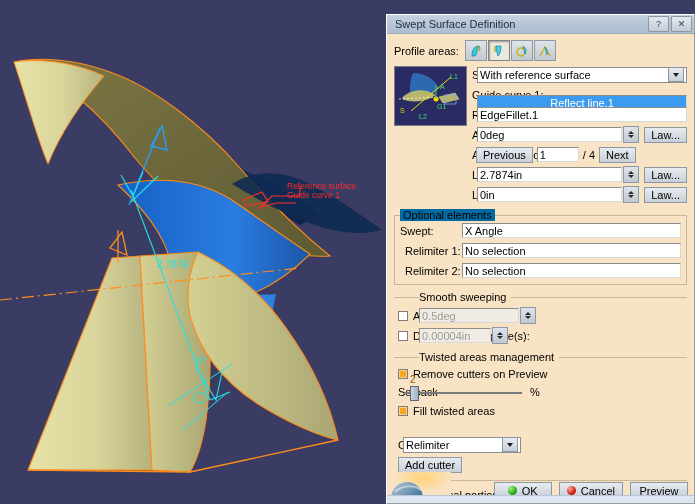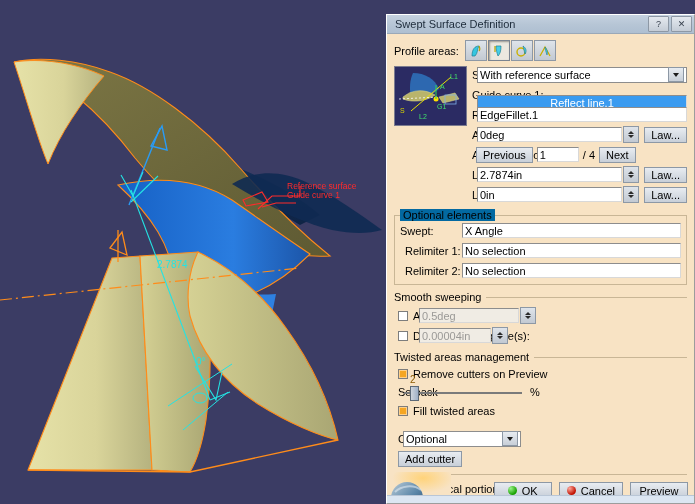--- a/index.html
+++ b/index.html
@@ -92,21 +92,21 @@
     height:16px;line-height:14px;padding:0 6px;
     font-size:11px;cursor:pointer;white-space:nowrap;box-sizing:border-box;
   }
 
   
   .group{border:1px solid #c9b696;border-top:none;margin-top:7px;padding:0 5px 5px 5px;position:relative;}
   .group .gtitle{
     position:absolute;top:-7px;left:5px;background:#0369a1;padding:0 3px;font-size:11px;white-space:nowrap;
   }
   .grp-hdr{position:relative;margin-top:8px;}
-  .grp-hdr .ghlabel{position:relative;z-index:2;background:#f8e3c4;padding-right:5px;display:inline-block;}
+  .grp-hdr .ghlabel{position:relative;z-index:2;background:#f8e3c4;padding-right:5px;display:inline-block;margin-left:25px;}
   .grp-hdr .ghrule{position:absolute;left:0;right:0;top:50%;height:1px;background:#c9b696;z-index:1;}
 
   .cb{
     width:10px;height:10px;border:1px solid #7d7d7d;background:#fff;
     margin-right:5px;flex:none;display:inline-block;box-sizing:border-box;cursor:pointer;
   }
   .cb.on{background:#f5a623;border:1px solid #7d7d7d;box-shadow:inset 0 0 0 1px #ffd089;}
 
   .slider-wrap{position:relative;height:14px;width:120px;margin-left:6px;}
   .slider-track{position:absolute;top:7px;left:0;width:118px;height:2px;background:#7a7a7a;}
@@ -422,29 +422,29 @@
       <div class="frow" style="height:20px;margin-bottom:1px;">
         <span class="lbl">Setback</span>
         <div class="slider-wrap">
           <div class="slider-track"></div>
           <div class="slider-knob"></div>
           <div class="slider-val">2</div>
         </div>
         <span class="lbl" style="margin-left:6px;">%</span>
       </div>
 
-      <div class="frow" style="height:15px;margin-bottom:12px;">
+      <div class="frow" style="height:15px;margin-bottom:18px;">
         <span class="cb on"></span>
         <span class="lbl">Fill twisted areas</span>
       </div>
 
       <div class="frow">
         <span class="lbl" style="margin-right:5px;">Connection strategy:</span>
         <div class="sel-box" style="width:118px;">
-          <span>Optional</span>
+          <span>Relimiter</span>
           <span class="sel-arrow">
               <i></i>
             </span>
         </div>
       </div>
 
       <div class="frow" style="margin-bottom:0;">
         <div class="btn">Add cutter</div>
       </div>
     </div>

